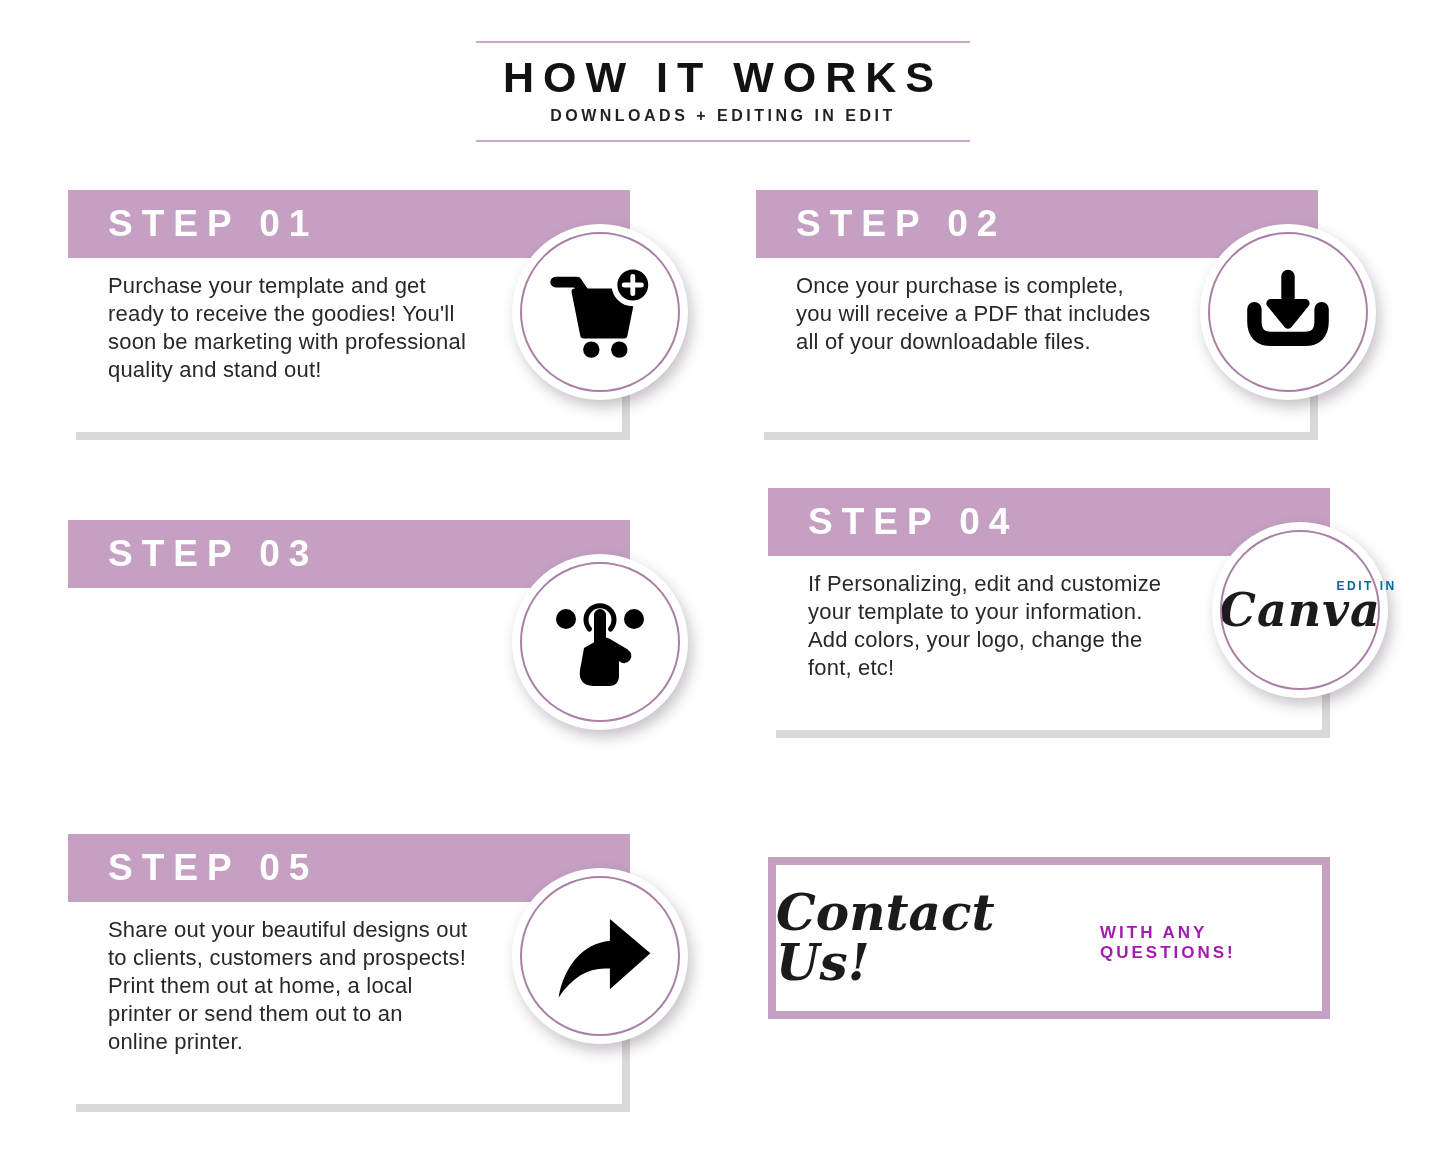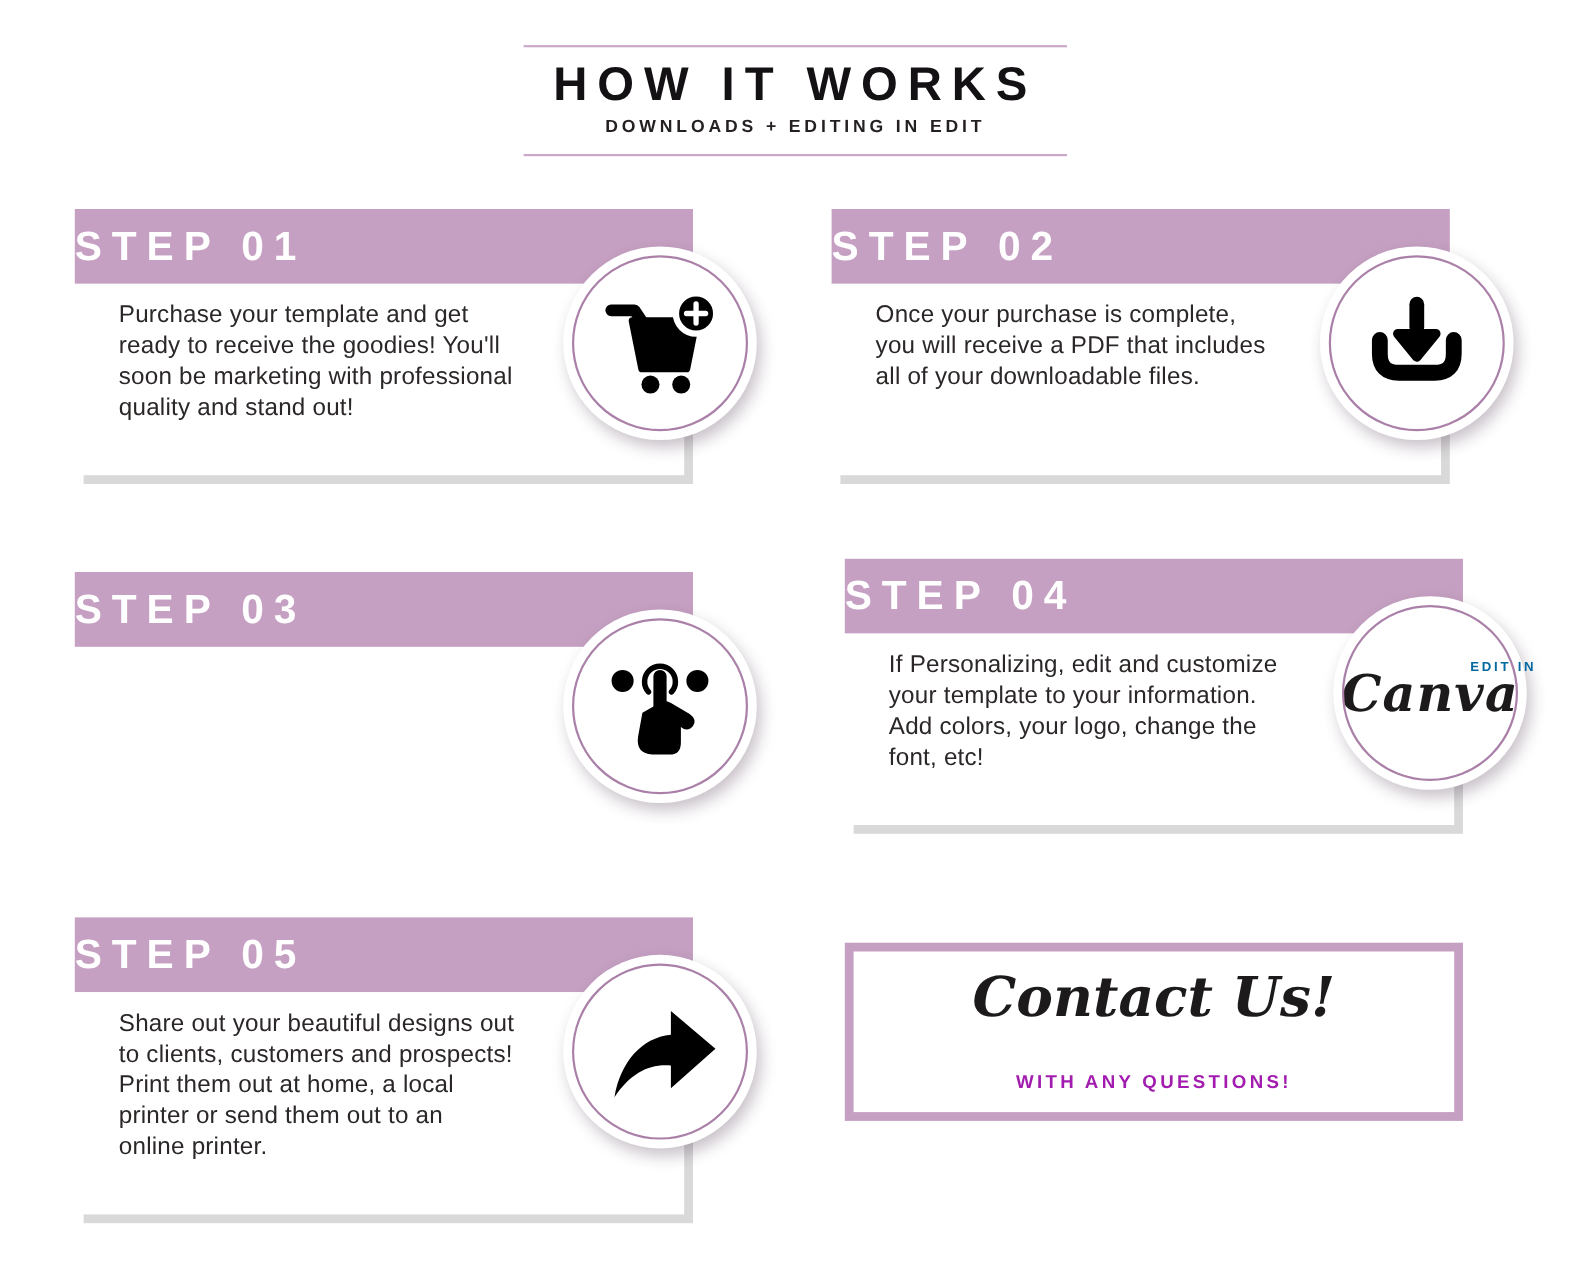--- a/index.html
+++ b/index.html
@@ -35,27 +35,28 @@
     margin-top:5px;margin-bottom:15px;
     font-size:16px;font-weight:700;letter-spacing:3.5px;
     color:#241f22;white-space:nowrap;
   }
 
   
   .step{position:absolute;width:562px;}
   .pos-1{left:68px;top:190px;}
   .pos-2{left:756px;top:190px;}
   .pos-3{left:68px;top:520px;}
-  .pos-4{left:768px;top:508px;}
+  .pos-4{left:768px;top:488px;}
   .pos-5{left:68px;top:834px;}
 
   .bar{
     width:562px;height:68px;
     background:var(--mauve);
     display:flex;align-items:center;
+    padding-left:40px;
   }
   .bar-label{
     color:#ffffff;font-size:37px;font-weight:800;letter-spacing:9px;
     white-space:nowrap;
   }
   .body{
     width:554px;height:174px;
     background:#ffffff;
     box-shadow:8px 8px 0 var(--card_shadow);
     padding:14px 30px 0 40px;
@@ -95,21 +96,21 @@
     font-size:12px;font-weight:700;letter-spacing:2.5px;
     color:#0369a1;
   }
 
   
   .contact{
     position:absolute;left:768px;top:857px;
     width:562px;height:162px;
     background:#ffffff;
     border:8px solid var(--mauve);
-    display:flex;flex-direction:column;align-items:center;justify-content:center;gap:32px;
+    display:flex;align-items:center;justify-content:center;gap:32px;
   }
   .contact-title{
     font-family:"DejaVu Serif", serif;
     font-style:italic;font-weight:700;
     font-size:50px;line-height:1;color:#1c1a1a;
   }
   .contact-subtitle{
     margin-top:10px;
     font-size:17px;font-weight:700;letter-spacing:3px;
     color:#a21caf;

